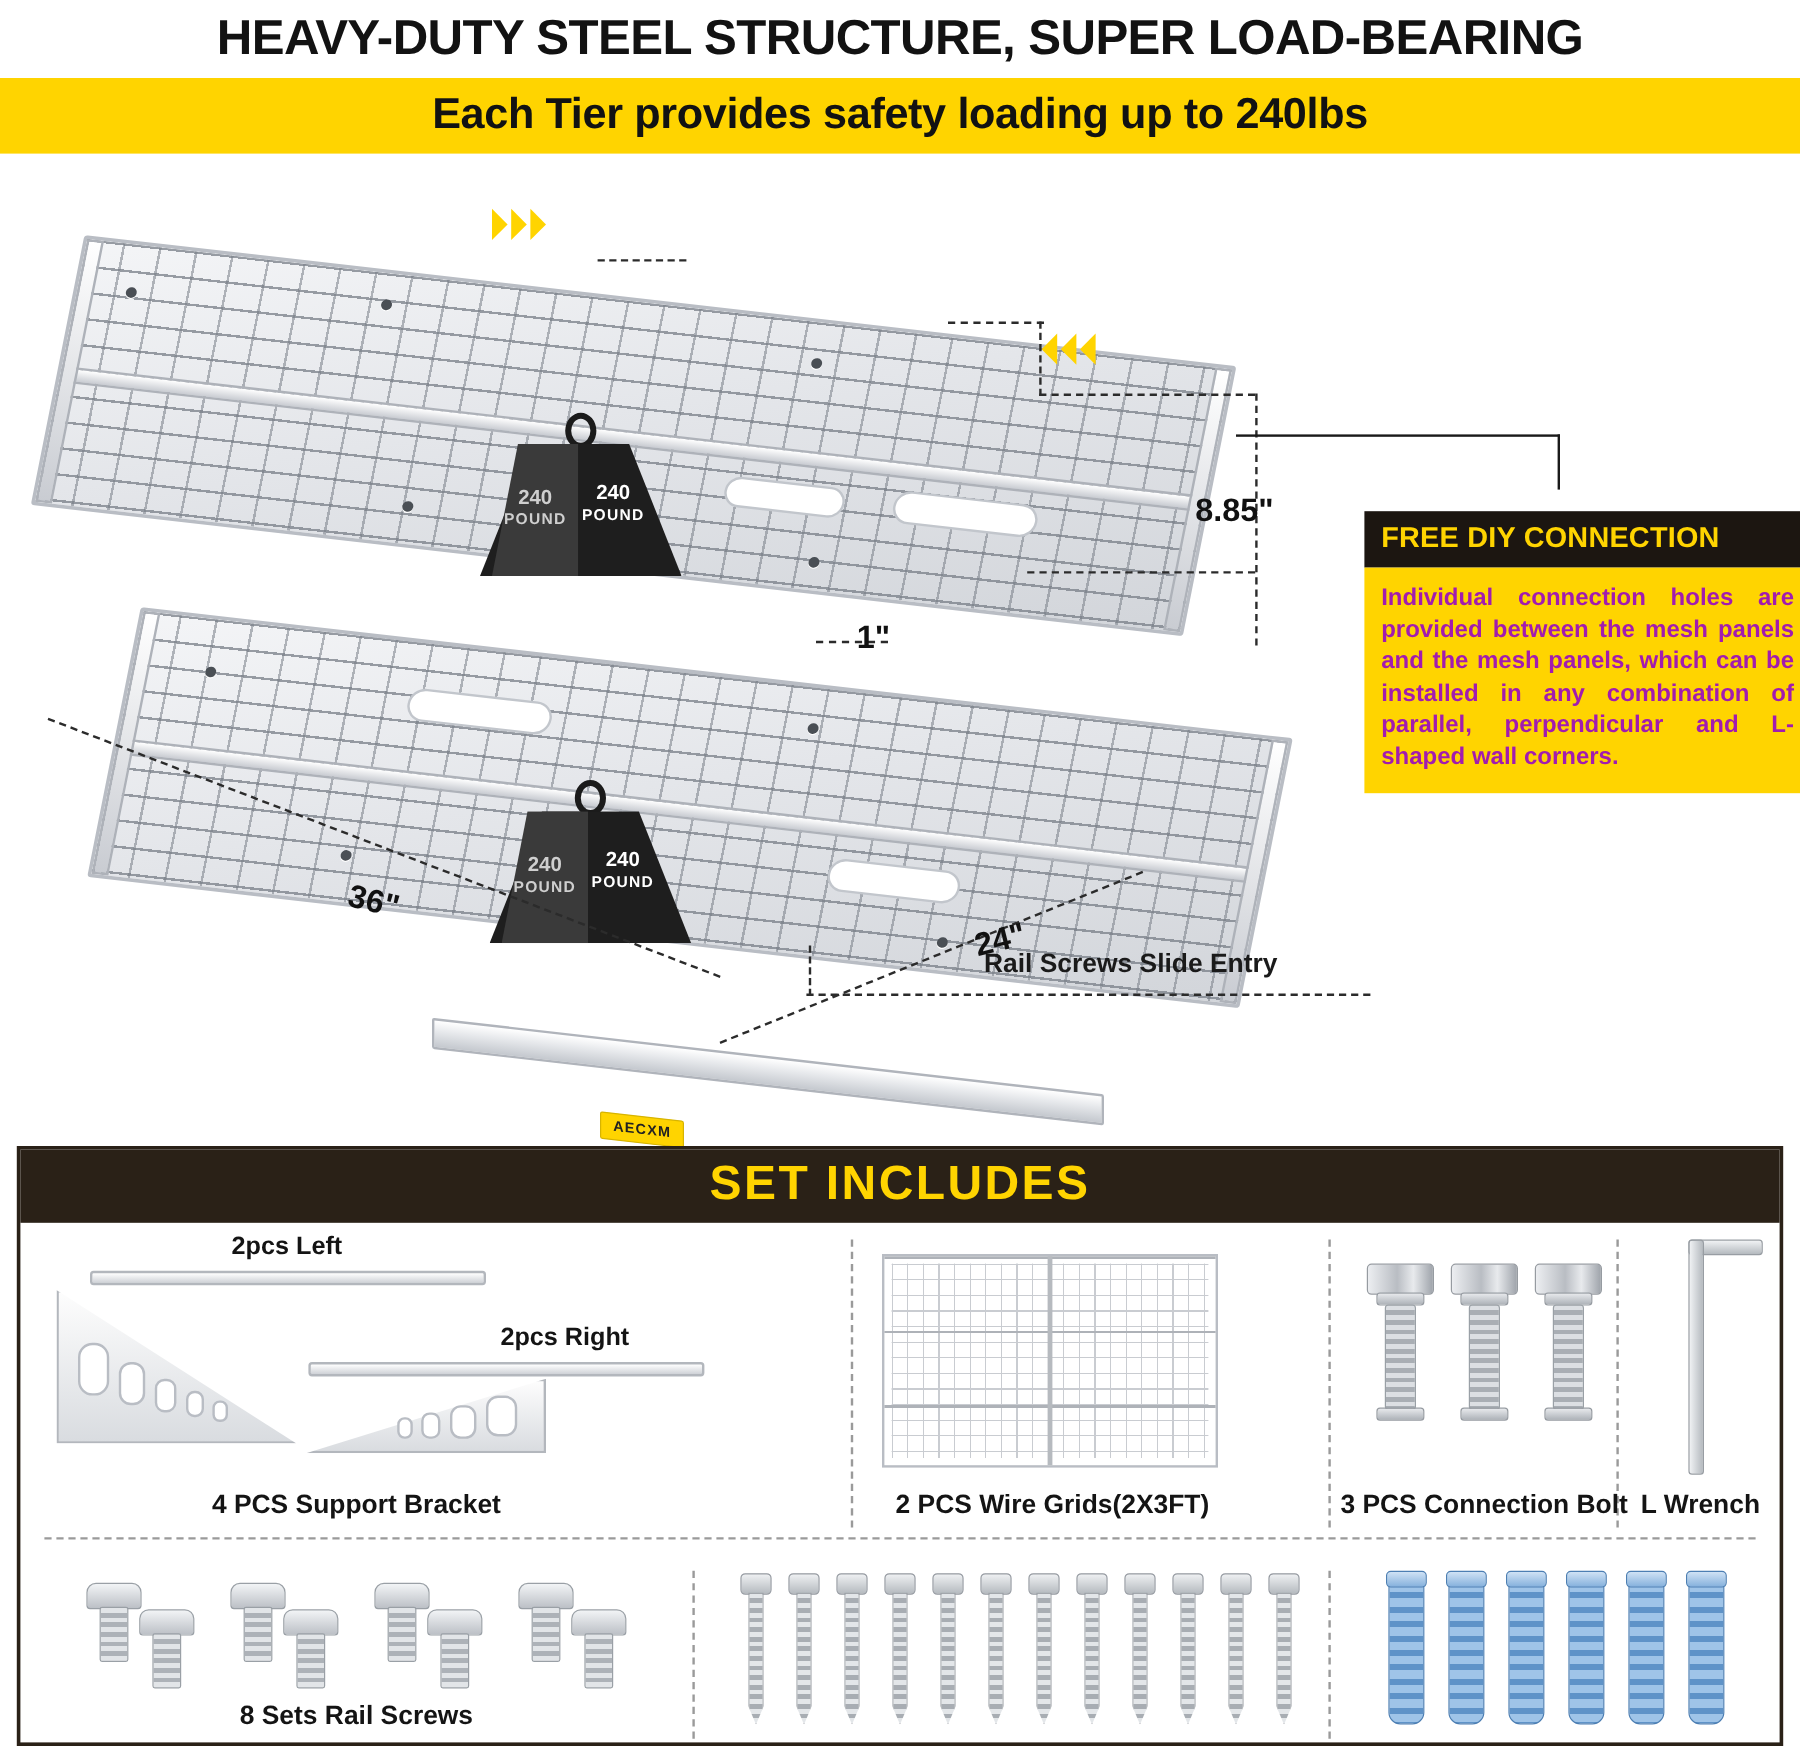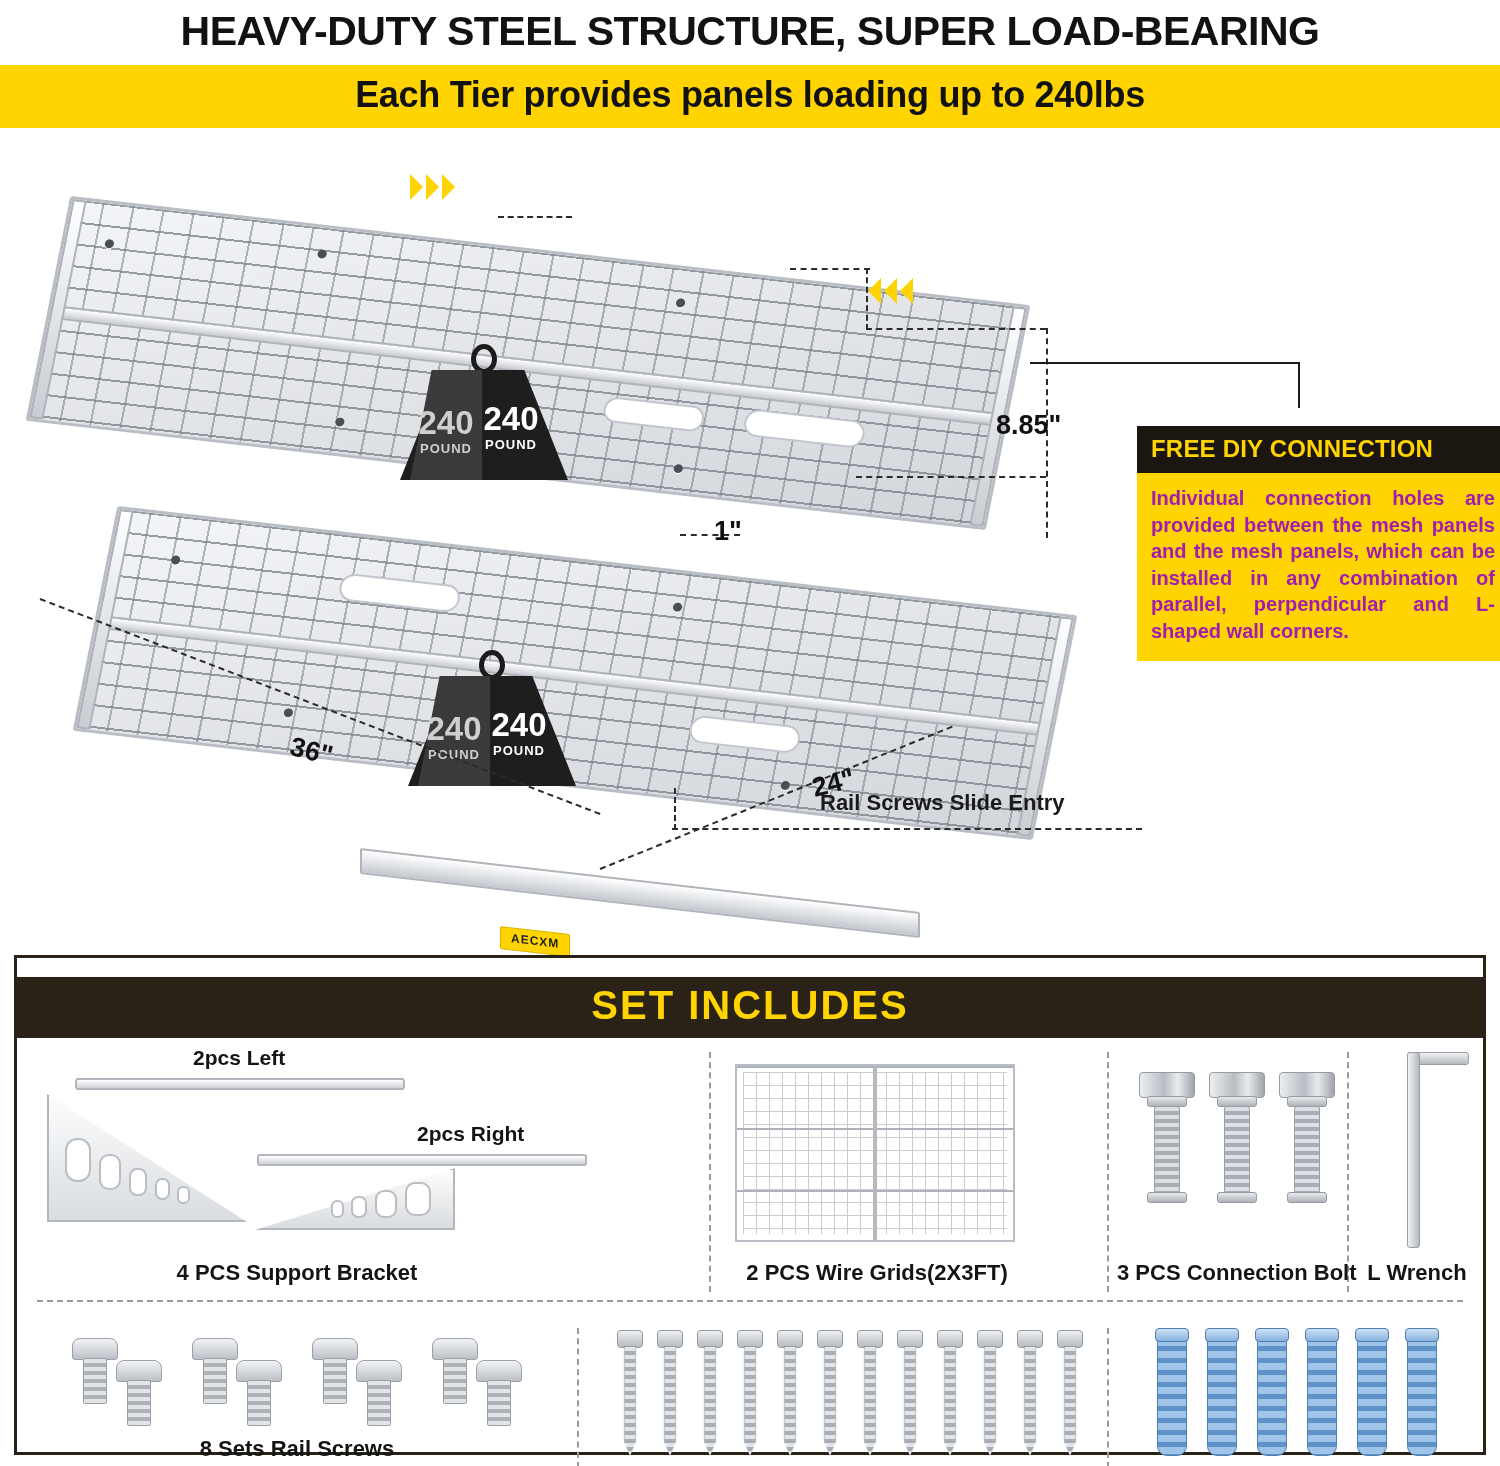--- a/index.html
+++ b/index.html
@@ -124,21 +124,21 @@
     background: #3a3a3a;
     clip-path: polygon(30% 0%, 100% 0%, 100% 100%, 0% 100%);
   }
   .weight .lbl {
     position: absolute;
     color: #ffffff;
     text-align: center;
     font-weight: bold;
     line-height: 1;
   }
-  .weight .lbl .n { font-size: 33px; display: block; }
+  .weight .lbl .n { font-size: 17px; display: block; }
   .weight .lbl .u { font-size: 13px; display: block; letter-spacing: 1px; margin-top: 3px;}
   .weight .lbl.left { left: 14px; top: 36px; width: 64px; color: #cfcfcf;}
   .weight .lbl.right { left: 74px; top: 32px; width: 74px; }
 
   
   .chev {
     position: absolute;
     display: flex;
     gap: 3px;
   }
@@ -216,21 +216,20 @@
     background: #fff;
   }
   .set-head {
     background: #2a2117;
     color: #ffd400;
     text-align: center;
     font-size: 40px;
     font-weight: bold;
     letter-spacing: 2px;
     padding: 6px 0 10px 0;
-    margin-top: 19px;
   }
   .set-grid {
     position: relative;
     width: 100%;
     height: 438px;
   }
   .divider-h {
     position: absolute;
     left: 20px; right: 20px; top: 262px;
     border-top: 2px dashed #9a9a9a;
@@ -373,21 +372,21 @@
     width: 62px; height: 13px;
     background: linear-gradient(to bottom, #f0f2f4, #b5babf);
     border: 1.5px solid #989da3;
     border-radius: 3px;
   }
 </style>
 </head>
 <body>
 
 <div class="header-title">HEAVY-DUTY STEEL STRUCTURE, SUPER LOAD-BEARING</div>
-<div class="header-band">Each Tier provides panels loading up to 240lbs</div>
+<div class="header-band">Each Tier provides safety loading up to 240lbs</div>
 
 <div class="illus">
 
   <div class="shelf" style="left:48px; top:120px; width:960px; height:230px; transform: skewY(6.5deg) skewX(-11deg);">
     <div class="deck">
       <div class="mesh-h"></div>
       <div class="mesh-v"></div>
       <div class="rail" style="left:0; right:0; top:108px; height:14px;"></div>
       <div class="rail" style="left:0; top:0; bottom:0; width:14px;"></div>
       <div class="rail" style="right:0; top:0; bottom:0; width:14px;"></div>

